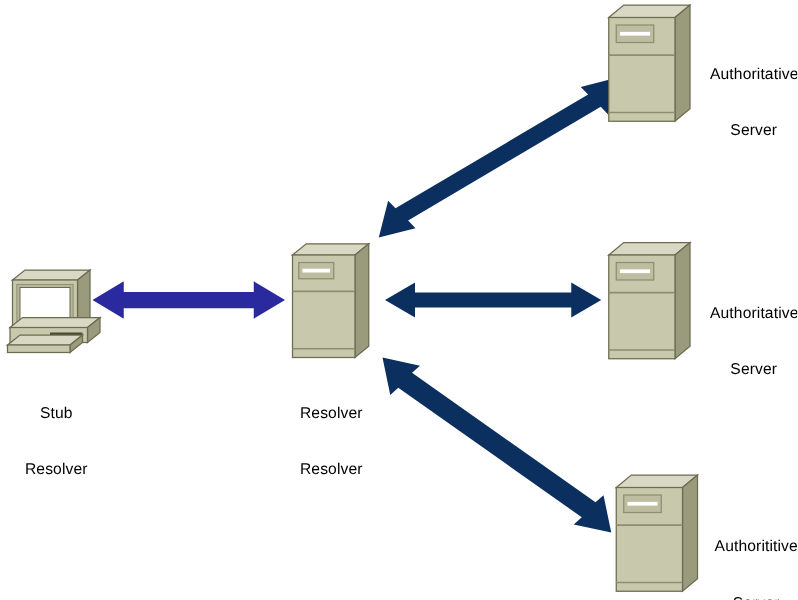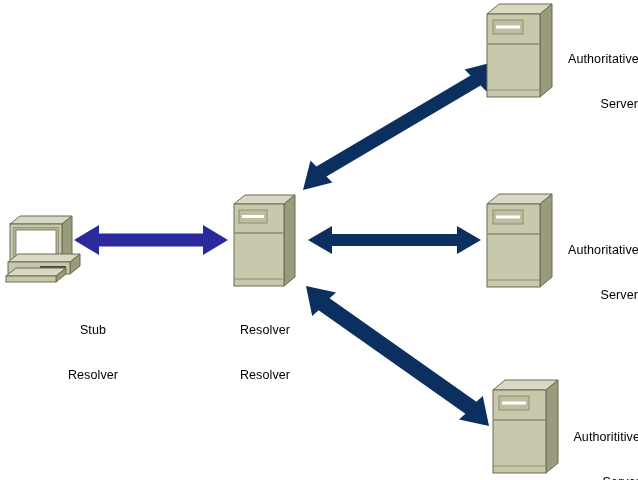--- a/index.html
+++ b/index.html
@@ -27,21 +27,21 @@
     font-size: 12.5px;
     line-height: 15px;
     color: #000000;
     white-space: pre;
     letter-spacing: 0.1px;
   }
   .label-center {
     text-align: center;
   }
   .label-left {
-    text-align: right;
+    text-align: center;
   }
   svg.art {
     position: absolute;
     left: 0;
     top: 0;
     overflow: visible;
   }
   .arrow-layer {
     position: absolute;
     left: 0;
@@ -96,21 +96,21 @@
 
       <rect x="34" y="54" width="26" height="2.6" fill="#4a4a38"></rect>
 
       <polygon points="0,64 10,56 60,56 50,64" fill="#d8d8c4" stroke="#6b6b50" stroke-width="1"></polygon>
 
       <polygon points="50,64 60,56 60,62 50,70" fill="#9a9a7c" stroke="#6b6b50" stroke-width="1"></polygon>
 
       <rect x="0" y="64" width="50" height="6" fill="#c8c8ad" stroke="#6b6b50" stroke-width="1"></rect>
     </svg>
   </div>
-  <div class="label label-center" style="left:0px; top:293px; width:90px;padding-left:48px;">
+  <div class="label label-center" style="left:0px; top:293px; width:90px;">
     <div>Stub</div>
     <div>Resolver</div>
   </div>
 
   <div class="node" style="left:231px; top:193px; width:68px; height:96px;">
     <svg class="art" width="68" height="96" viewBox="0 0 68 96" xmlns="http://www.w3.org/2000/svg">
       <polygon points="3,11 14,2 64,2 53,11" fill="#d8d8c4" stroke="#6b6b50" stroke-width="1"></polygon>
       <polygon points="53,11 64,2 64,84 53,93" fill="#9a9a7c" stroke="#6b6b50" stroke-width="1"></polygon>
       <rect x="3" y="11" width="50" height="82" fill="#c8c8ad" stroke="#6b6b50" stroke-width="1"></rect>
       <line x1="3" y1="40" x2="53" y2="40" stroke="#8e8e6e" stroke-width="1.4"></line>

